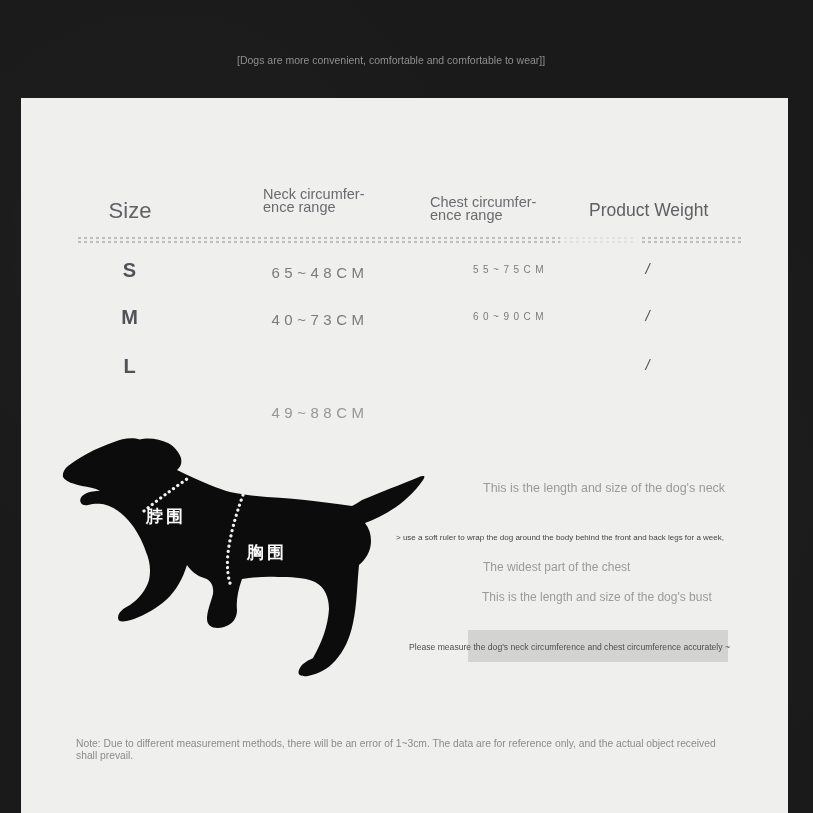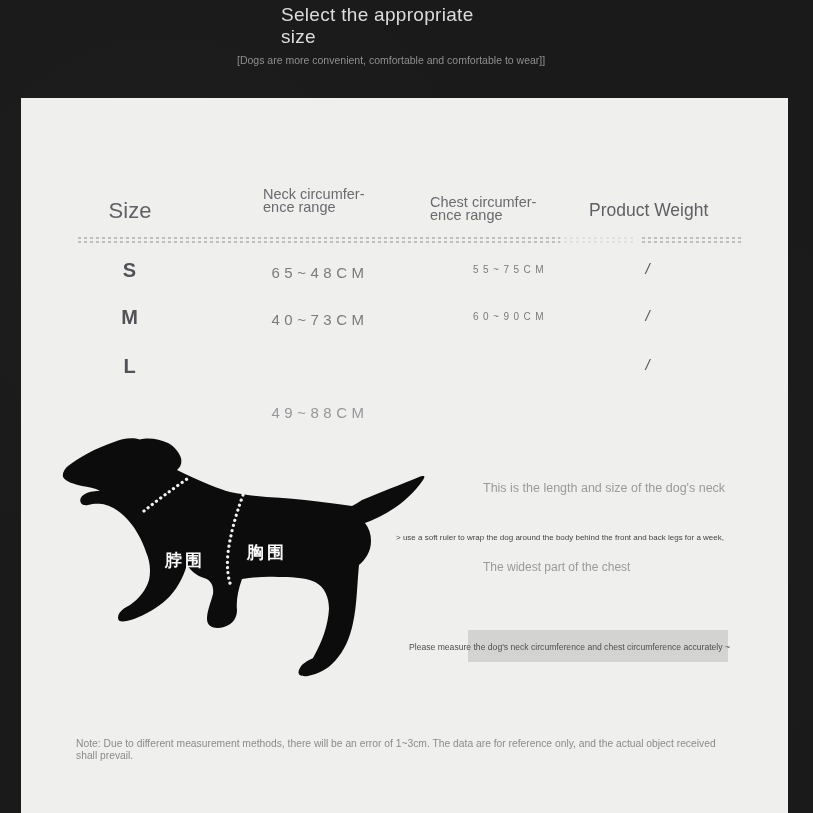--- a/index.html
+++ b/index.html
@@ -53,41 +53,40 @@
   .trow .c-chest  { position:absolute; left:428px; width:165px; text-align:center; top:5px;
                     font-size:10px; letter-spacing:4.5px; color:#7b7b7e; white-space:nowrap; }
   .trow .c-weight { position:absolute; left:600px; width:95px;  text-align:center; top:1px;
                     font-size:15px; font-style:italic; color:#55555a; }
   .trow.light .c-neck, .trow.light .c-chest { color:#97979a;margin-top:44px; }
   .row-s { top:259px; } .row-m { top:306px; } .row-l { top:355px; }
 
   
   .dog-svg { left:60px; top:433px; width:370px; height:250px; }
   .dog-label { color:#fbfbfb; font-weight:700; letter-spacing:3px; font-size:17px; }
-  .lbl-neck  { left:165px; top:505px;margin-top:44px; }
+  .lbl-neck  { left:146px; top:505px; }
   .lbl-chest { left:247px; top:541px; }
 
   
   .tip-neck-title  { left:454px; top:454px; font-size:9.5px;  color:#3f3f3f; letter-spacing:0.4px; }
   .tip-neck-sub    { left:483px; top:481px; font-size:12.5px; color:#9a9a9a; }
   .tip-chest-title { left:396px; top:533px; font-size:8px;    color:#454545; }
   .tip-chest-sub1  { left:483px; top:560px; font-size:12px;   color:#9a9a9a; }
   .tip-chest-sub2  { left:482px; top:590px; font-size:12px;   color:#9a9a9a; }
 
   .banner-bar  { left:468px; top:630px; width:260px; height:32px; background:#d3d3d1; }
   .banner-text { left:409px; top:642px; font-size:8.6px; color:#4e4e4e; z-index:2; }
 
   .note { left:76px; top:738px; width:648px; font-size:10.3px; line-height:11.5px; color:#8b8b8b; }
 </style>
 </head>
 <body>
 
 <div class="screen">
 
-  <div class="abs hdr-title">Select the appropriate size</div>
   <div class="abs hdr-sub">[Dogs are more convenient, comfortable and comfortable to wear]]</div>
 
   <div class="abs panel"></div>
 
   <div class="abs th-size">Size</div>
   <div class="abs th-neck">
     <div>Neck circumfer-</div>
     <div>ence range</div>
   </div>
   <div class="abs th-chest">
@@ -169,19 +168,20 @@
       C14,51 6,49 3,44 Z"></path>
     <path fill="none" stroke="#f2f2f2" stroke-width="3.2" stroke-linecap="round" stroke-dasharray="0.1 5.2" d="M84,78 Q104,62 127,46"></path>
     <path fill="none" stroke="#f2f2f2" stroke-width="3.2" stroke-linecap="round" stroke-dasharray="0.1 5.2" d="M183,62 Q171,95 168,120 Q166,140 171,153"></path>
   </svg>
   <span class="abs dog-label lbl-neck">脖围</span>
   <span class="abs dog-label lbl-chest">胸围</span>
 
   <div class="abs tip-neck-sub">This is the length and size of the dog's neck</div>
   <div class="abs tip-chest-title">&gt; use a soft ruler to wrap the dog around the body behind the front and back legs for a week,</div>
   <div class="abs tip-chest-sub1">The widest part of the chest</div>
+  <div class="abs tip-chest-sub2">This is the length and size of the dog's bust</div>
 
   <div class="abs banner-bar"></div>
   <div class="abs banner-text">Please measure the dog's neck circumference and chest circumference accurately ~</div>
 
   <div class="abs note">Note: Due to different measurement methods, there will be an error of 1~3cm. The data are for reference only, and the actual object received shall prevail.</div>
 
 </div>
 
 </body></html>

